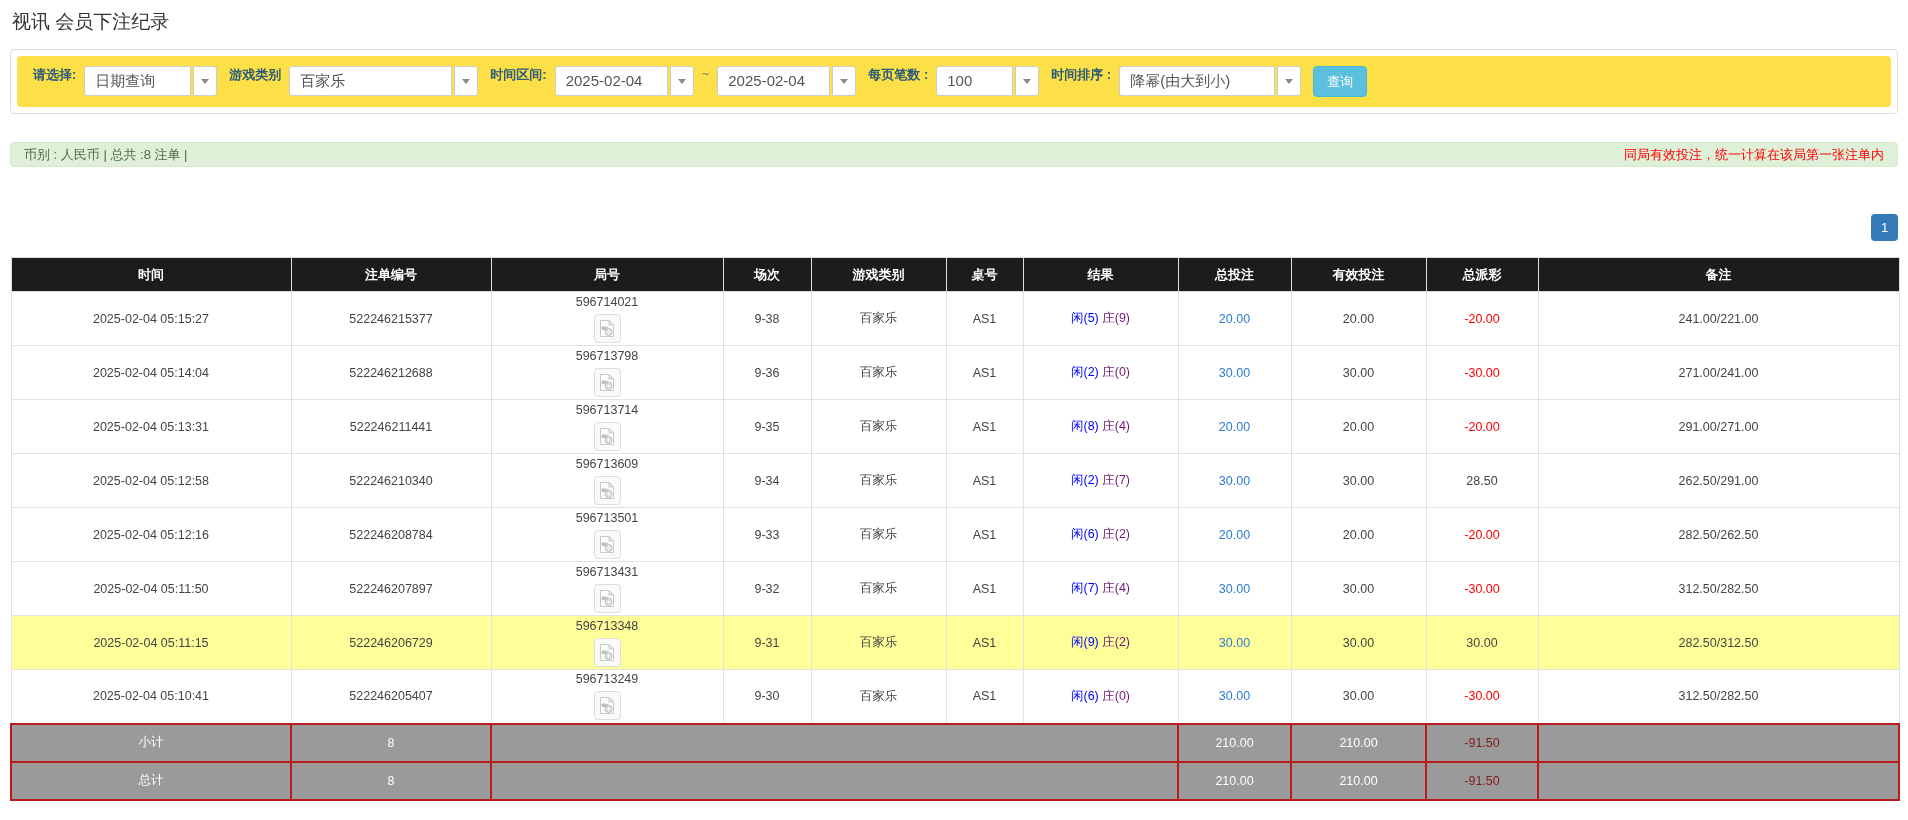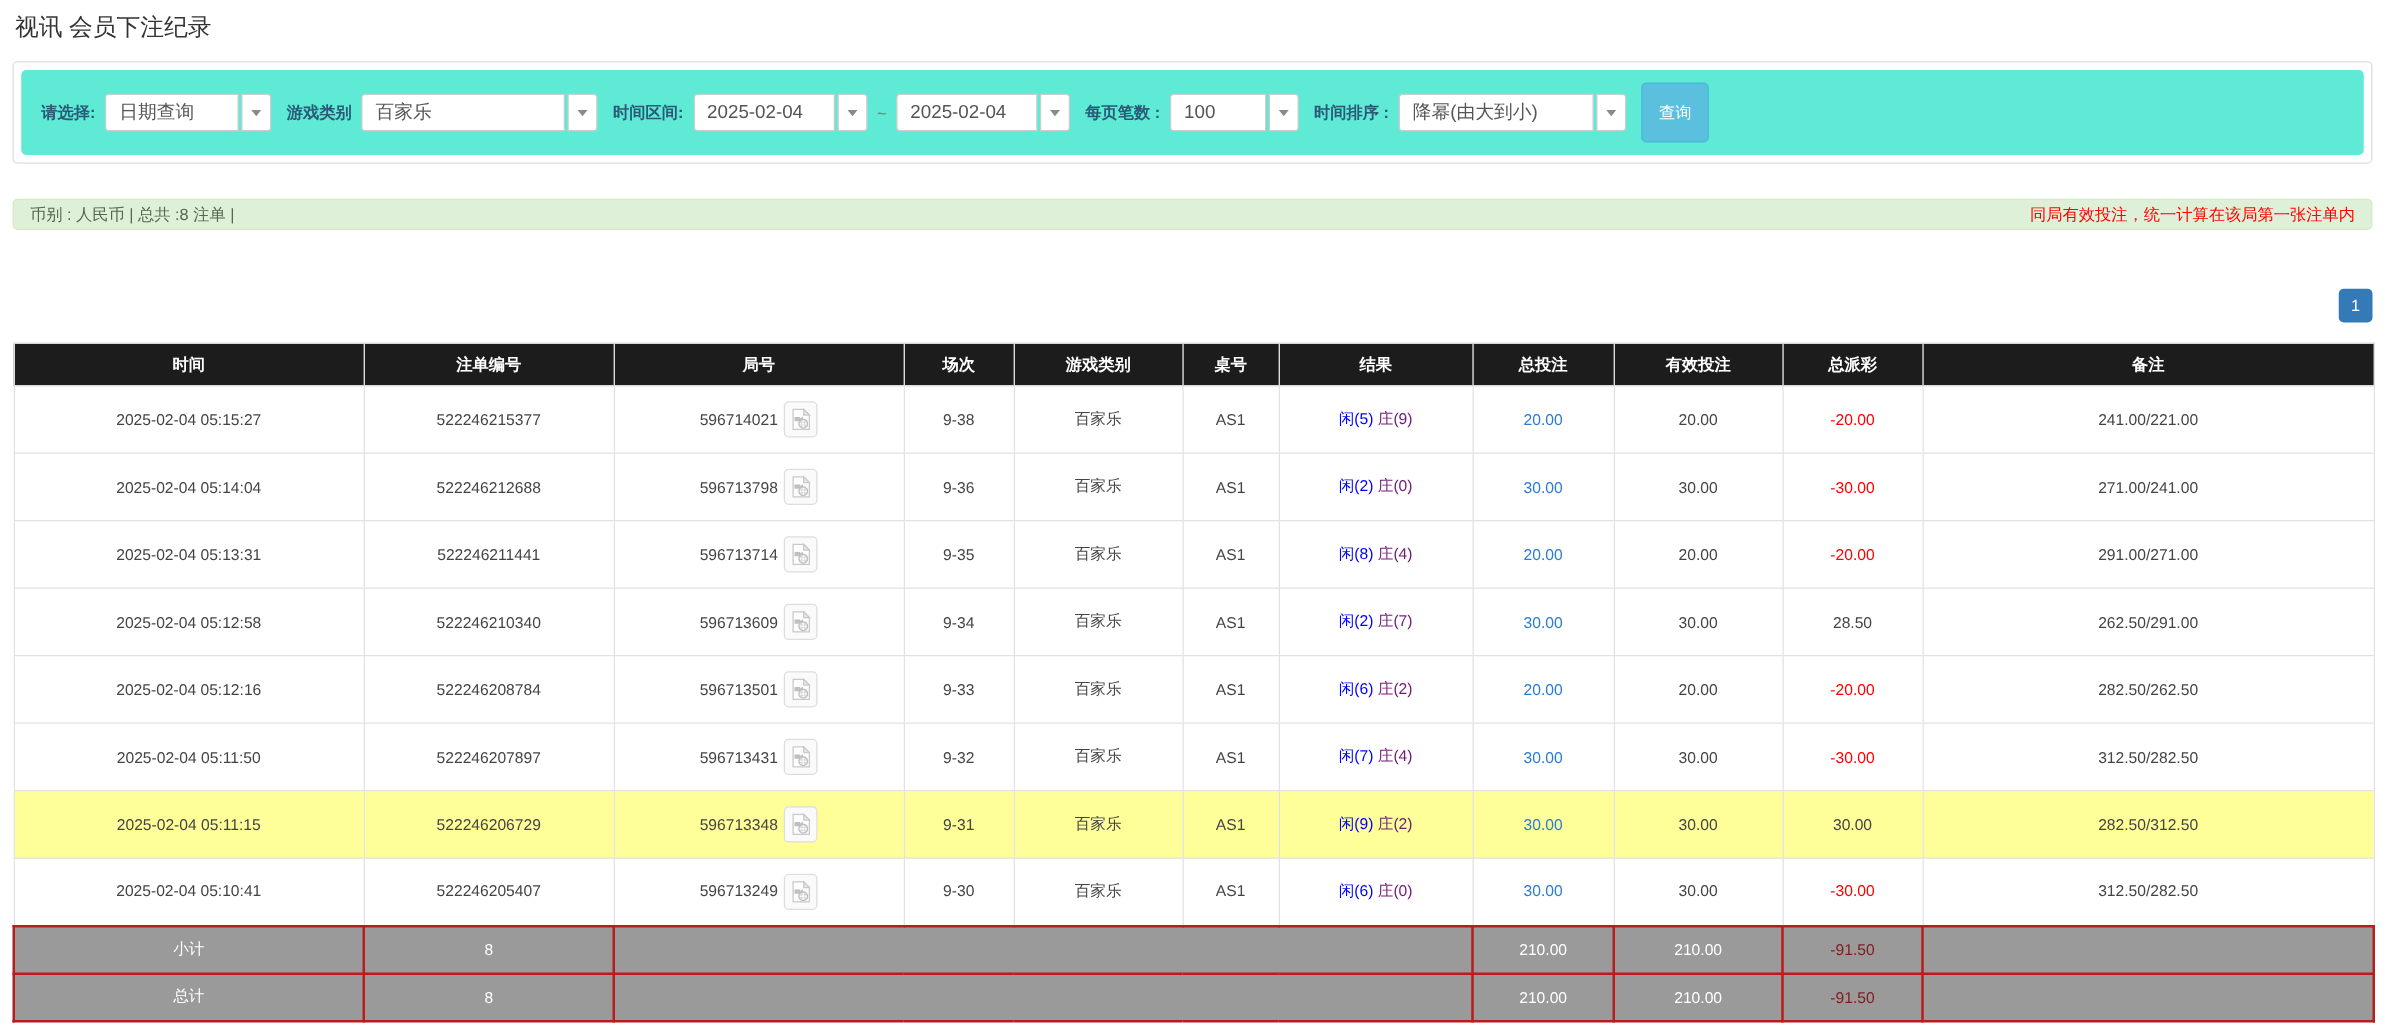--- a/index.html
+++ b/index.html
@@ -2,30 +2,30 @@
 <html><head>
 <meta charset="utf-8">
 <style>
   * { box-sizing: border-box; margin: 0; padding: 0; }
   html,body { width:1908px; height:820px; overflow:hidden; background:#fff;
     font-family:"Liberation Sans","DejaVu Sans",sans-serif; }
   .title { margin:9px 10px 14px 12px; font-size:19px; color:#333; font-weight:400; }
 
   
   .panel { margin:0 10px; border:1px solid #ddd; border-radius:4px; background:#fff; padding:6px; }
-  .filter-bar { background:#5eead4; border-radius:4px; padding:10px 12px; display:flex; align-items:center; gap:8px; }
+  .filter-bar { background:#fde047; border-radius:4px; padding:10px 12px; display:flex; align-items:flex-start; gap:8px; }
   .flabel { font-size:13px; font-weight:bold; color:#2a5a78; white-space:nowrap; margin-left:4px; }
   .combo { display:inline-flex; gap:2px; height:30px; }
   .combo-text { background:#fff; border:1px solid #ccc; border-radius:3px 0 0 3px; height:30px; line-height:28px;
     padding:0 10px; font-size:15px; color:#555; }
   .combo-arrow { width:24px; height:30px; background:#fff; border:1px solid #ccc; border-radius:0 3px 3px 0;
     display:flex; align-items:center; justify-content:center; cursor:pointer; }
   .tri { width:0; height:0; border-left:4px solid transparent; border-right:4px solid transparent; border-top:5px solid #8a8a8a; }
   .tilde { color:#777; font-size:13px; }
-  .btn-search { background:#5bc0de; color:#fff; border:1px solid #46b8da; border-radius:4px; height:48px;
+  .btn-search { background:#5bc0de; color:#fff; border:1px solid #46b8da; border-radius:4px; height:31px;
     padding:0 13px; font-size:13px; margin-left:4px; cursor:pointer; }
 
   
   .info-bar { margin:28px 10px 0; height:25px; background:#dff0d8; border:1px solid #d6e9c6; border-radius:4px;
     display:flex; align-items:center; justify-content:space-between; padding:0 13px; font-size:13px; }
   .info-left { color:#53684f; }
   .info-right { color:#ff0000; }
 
   
   .pager { margin:0 10px; text-align:right; }
@@ -35,21 +35,21 @@
 
   
   table { margin:0 10px; width:1888px; table-layout:fixed; border-collapse:collapse; }
   th { background:#1c1c1c; color:#fff; font-size:13px; font-weight:bold; height:34px; border:1px solid #ddd; }
   td { height:54px; border:1px solid #e2e2e2; text-align:center; font-size:12.5px; color:#444; background:#fff; }
   tr.hl td { background:#ffff99; }
   .blue { color:#2b7bd6; }
   .red { color:#ff0000; }
   .player { color:#0000ff; }
   .banker { color:#701a75;margin-top:46px; }
-  .round { display:flex; align-items:center; justify-content:center; gap:5px; }
+  .round { display:flex; align-items:center; justify-content:center; gap:5px;flex-direction:column; }
   .vbtn { width:27px; height:29px; background:#fafafa; border:1px solid #ddd; border-radius:4px;
     display:inline-flex; align-items:center; justify-content:center; cursor:pointer; padding:0; }
   tr.sum td { background:#9a9a9a; color:#fff; height:38px; border:2px solid #b91c1c; font-size:12.5px; }
   tr.sum td.red { color:#7f1d1d; }
 </style>
 </head>
 <body>
 
 <div class="title">视讯 会员下注纪录</div>
 

